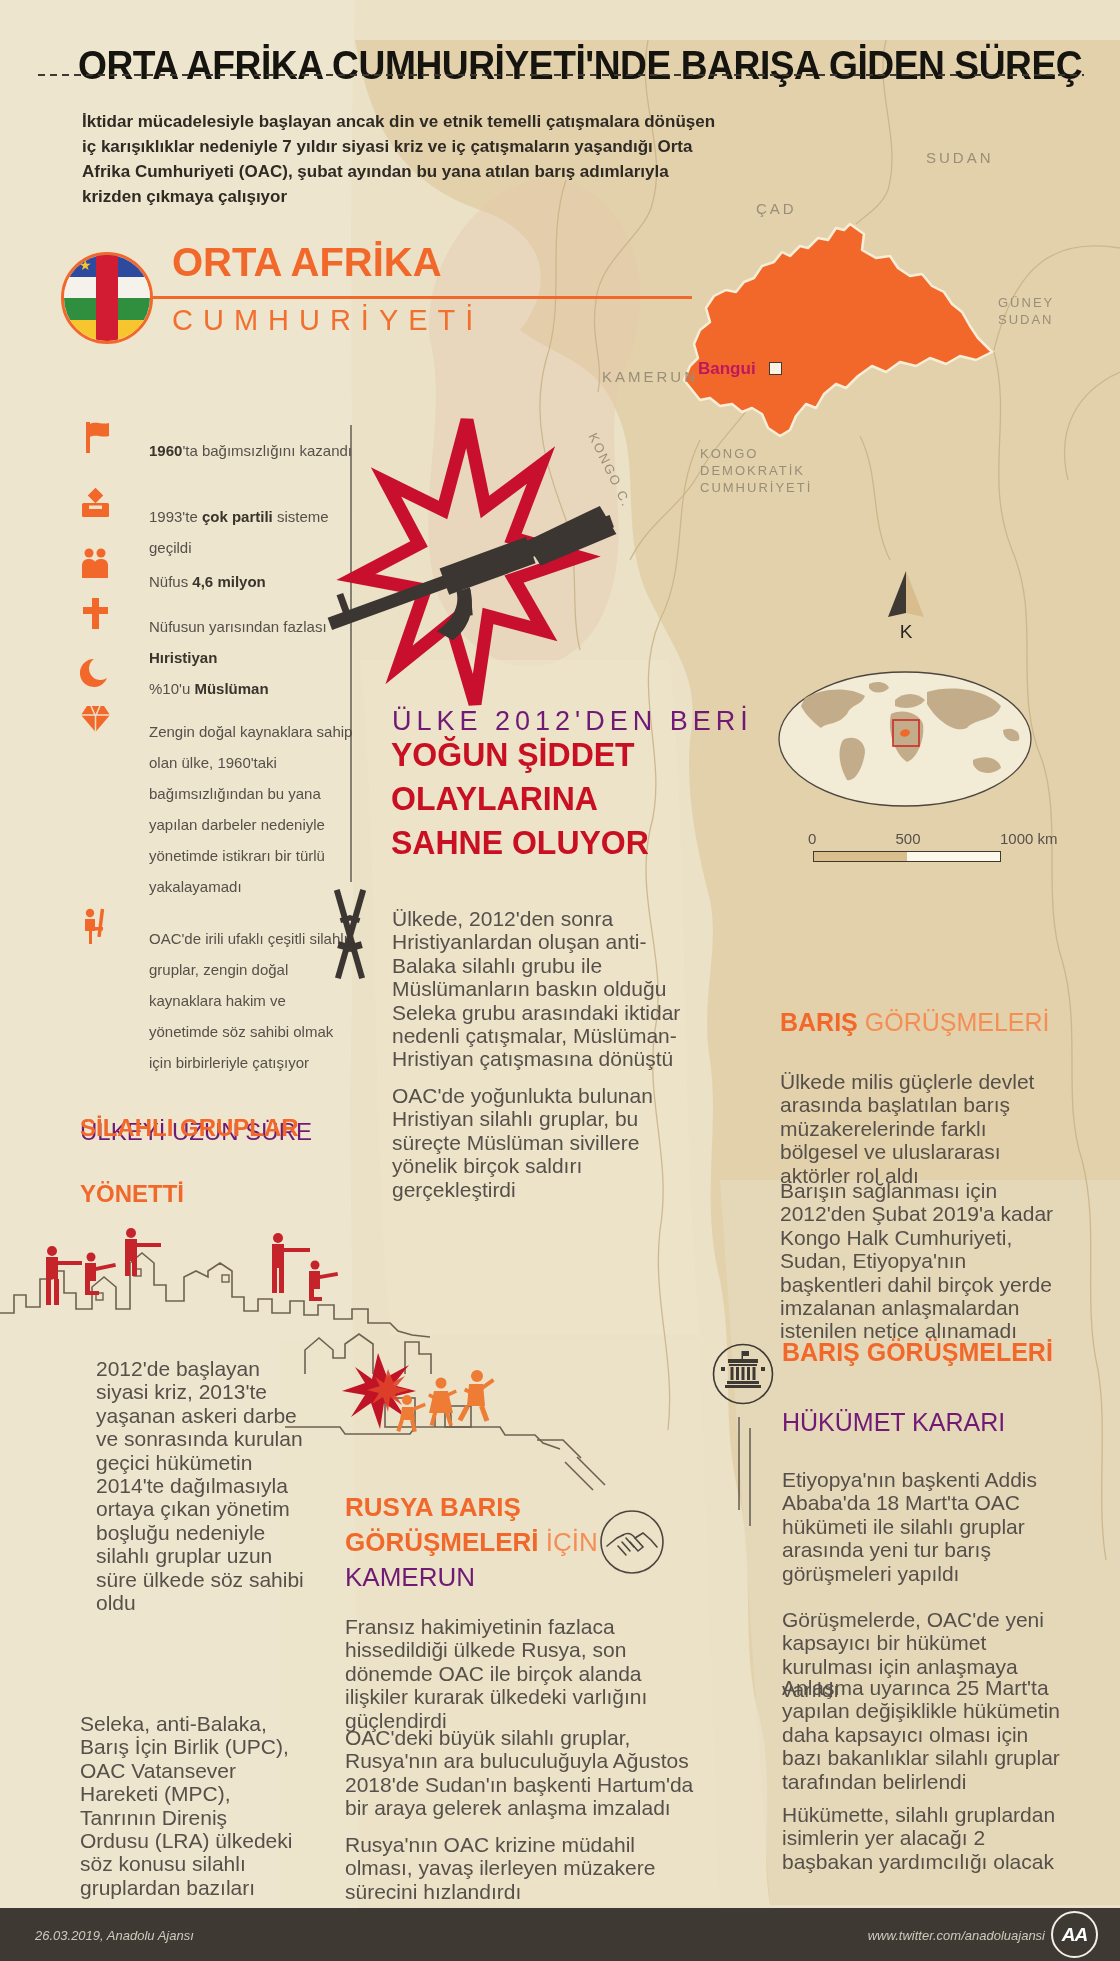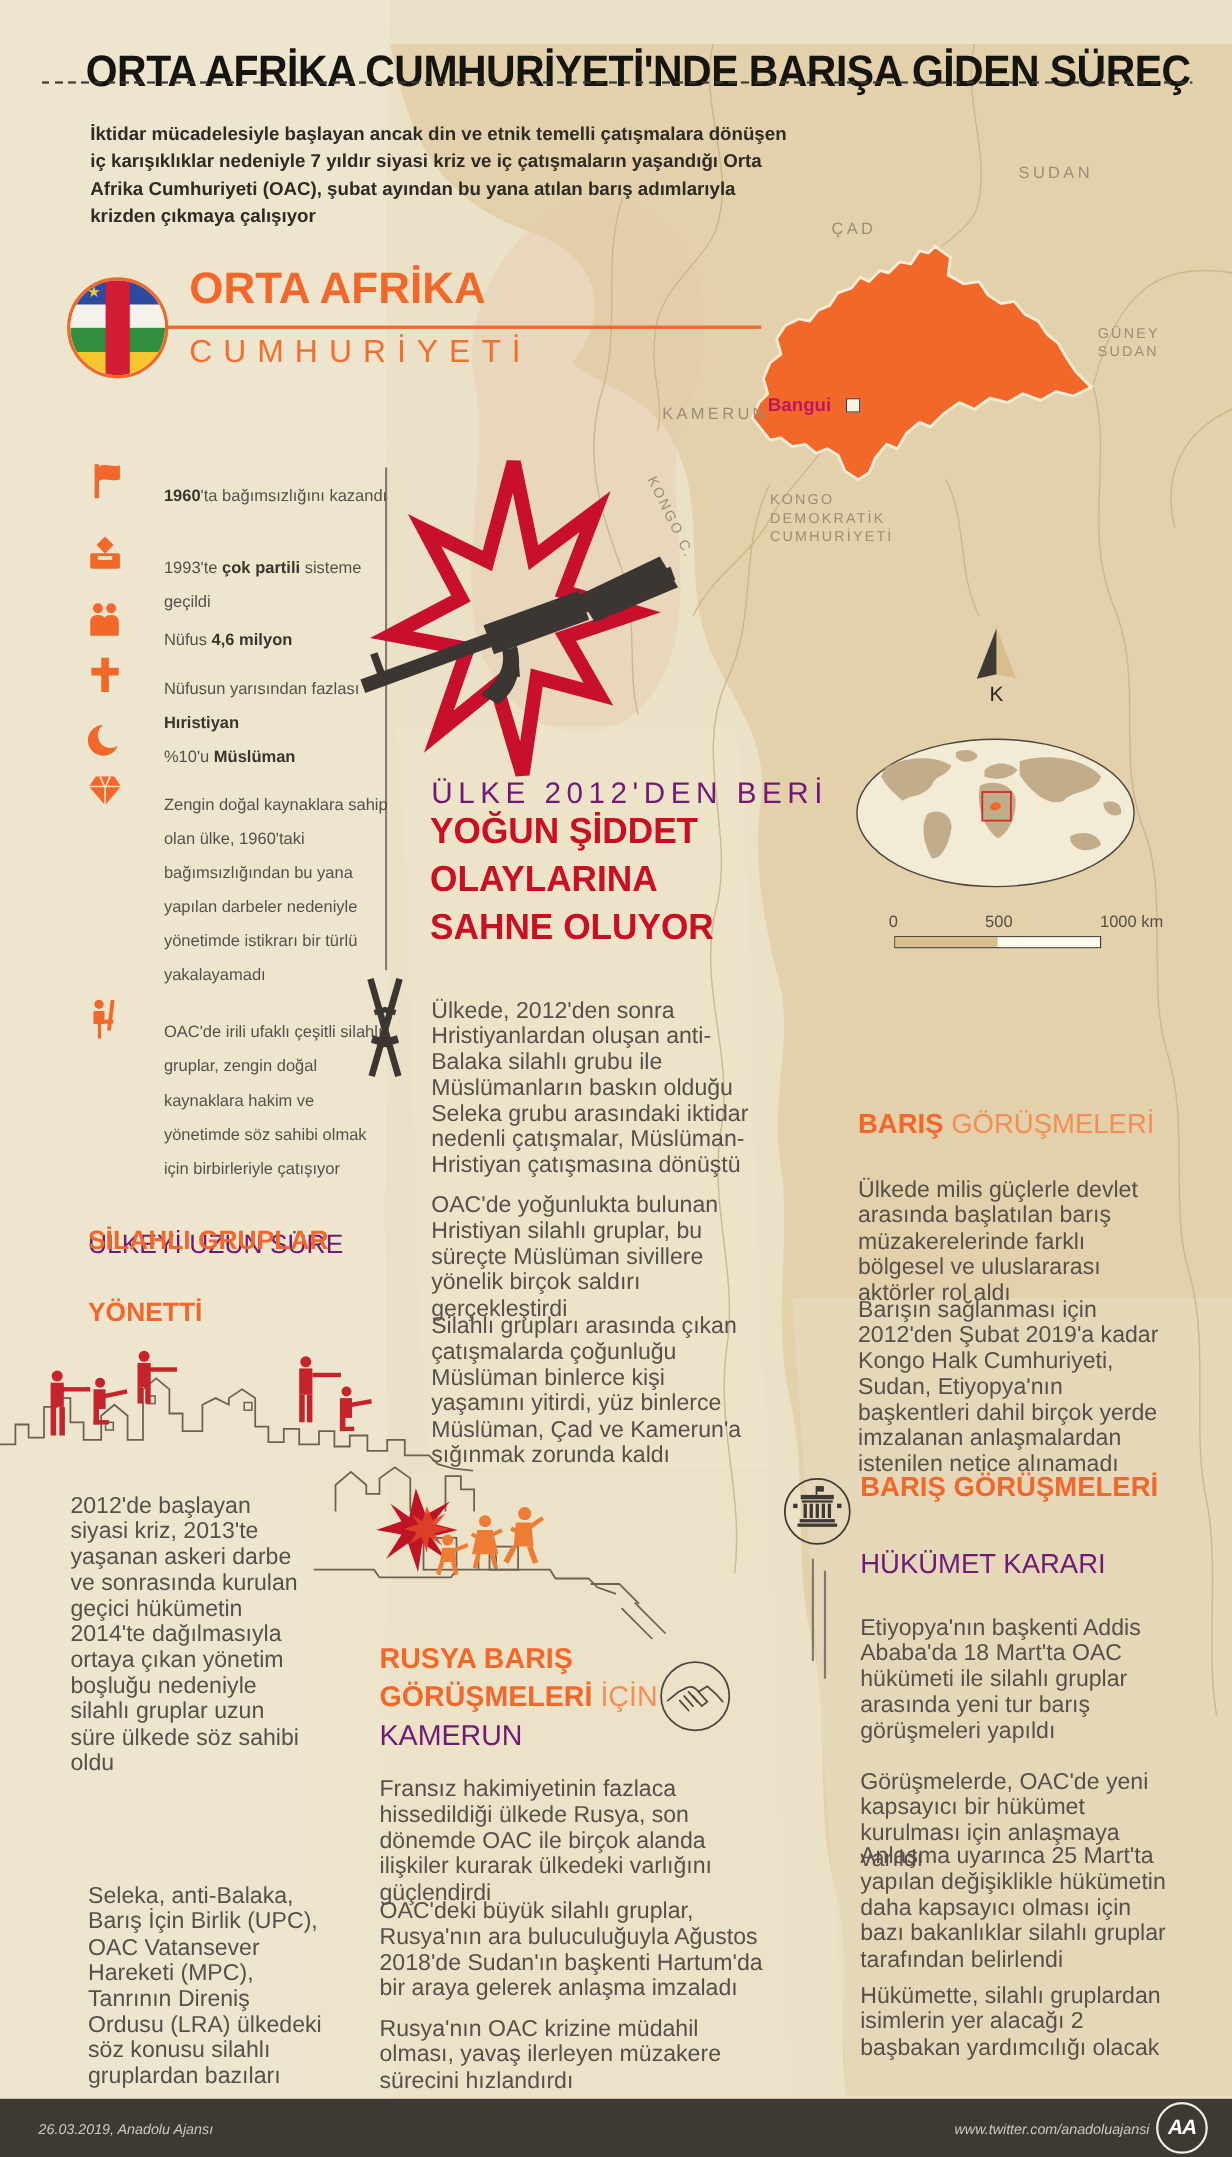--- a/index.html
+++ b/index.html
@@ -202,21 +202,20 @@
         <rect x="22" y="30" width="11" height="5"></rect>
       </g>
     <g transform="rotate(-16 28 50)">
         <rect x="25" y="2" width="6" height="92"></rect>
         <rect x="20" y="58" width="17" height="7"></rect>
         <rect x="23" y="30" width="11" height="5"></rect>
       </g>
   </svg>
   <p class="p" style="left:392px;top:886px;width:292px">Ülkede, 2012'den sonra Hristiyanlardan oluşan anti-Balaka silahlı grubu ile Müslümanların baskın olduğu Seleka grubu arasındaki iktidar nedenli çatışmalar, Müslüman-Hristiyan çatışmasına dönüştü</p>
   <p class="p" style="left:392px;top:1063px;width:292px">OAC'de yoğunlukta bulunan Hristiyan silahlı gruplar, bu süreçte Müslüman sivillere yönelik birçok saldırı gerçekleştirdi</p>
-  <p class="p" style="left:392px;top:1173px;width:292px">Silahlı grupları arasında çıkan çatışmalarda çoğunluğu Müslüman binlerce kişi yaşamını yitirdi, yüz binlerce Müslüman, Çad ve Kamerun'a sığınmak zorunda kaldı</p>
 
   <svg class="abs" style="left:884px;top:569px" width="44" height="50" viewBox="0 0 44 50">
     <polygon points="22,2 22,44 4,48" fill="#3e3a33"></polygon>
       <polygon points="22,2 22,44 40,48" fill="#d9bd8c"></polygon>
   </svg>
   <div class="abs" style="left:884px;top:621px;width:44px;text-align:center;font-size:19px;color:#2b2621">K</div>
 
   <svg class="abs" style="left:777px;top:670px" width="256" height="138" viewBox="0 0 256 138">
     <ellipse cx="128" cy="69" rx="126" ry="67" fill="#f2ebd5" stroke="#4c463e" stroke-width="1.3"></ellipse>
     <g fill="#c3ac89">
@@ -280,21 +279,21 @@
         <rect x="279" y="55" width="5" height="25"></rect>
         <rect x="284" y="35" width="26" height="4"></rect>
       <circle cx="315" cy="52" r="4.5"></circle>
         <rect x="309" y="58" width="11" height="18"></rect>
         <rect x="309" y="76" width="5" height="12"></rect>
         <rect x="309" y="84" width="13" height="4"></rect>
         <rect x="318" y="62" width="20" height="4" transform="rotate(-10 320 64)"></rect>
     </g>
   </svg>
 
-  <p class="p" style="left:64px;top:1336px;width:218px">2012'de başlayan siyasi kriz, 2013'te yaşanan askeri darbe ve sonrasında kurulan geçici hükümetin 2014'te dağılmasıyla ortaya çıkan yönetim boşluğu nedeniyle silahlı gruplar uzun süre ülkede söz sahibi oldu</p>
+  <p class="p" style="left:96px;top:1336px;width:218px">2012'de başlayan siyasi kriz, 2013'te yaşanan askeri darbe ve sonrasında kurulan geçici hükümetin 2014'te dağılmasıyla ortaya çıkan yönetim boşluğu nedeniyle silahlı gruplar uzun süre ülkede söz sahibi oldu</p>
   <p class="p" style="left:80px;top:1691px;width:218px">Seleka, anti-Balaka, Barış İçin Birlik (UPC), OAC Vatansever Hareketi (MPC), Tanrının Direniş Ordusu (LRA) ülkedeki söz konusu silahlı gruplardan bazıları</p>
 
   <svg class="abs" style="left:285px;top:1328px" width="300" height="140" viewBox="0 0 300 140">
     <g fill="none" stroke="#6f6152" stroke-width="1.6">
       <path d="M20,46 L20,22 L34,10 L48,22 L48,30 L60,30 L60,16 L74,6 L88,16 L88,46"></path>
       <path d="M120,46 L120,14 L134,14 L134,26 L146,26 L146,46"></path>
       <path d="M0,99 L55,99 L60,106 L125,106 L130,99 L215,99 L220,107 L250,107 L258,115 L275,121"></path>
       <path d="M150,99 V88 a8,8 0 0 1 16,0 V99"></path>
       <rect x="100" y="70" width="30" height="29"></rect>
         <rect x="160" y="78" width="26" height="21"></rect>

